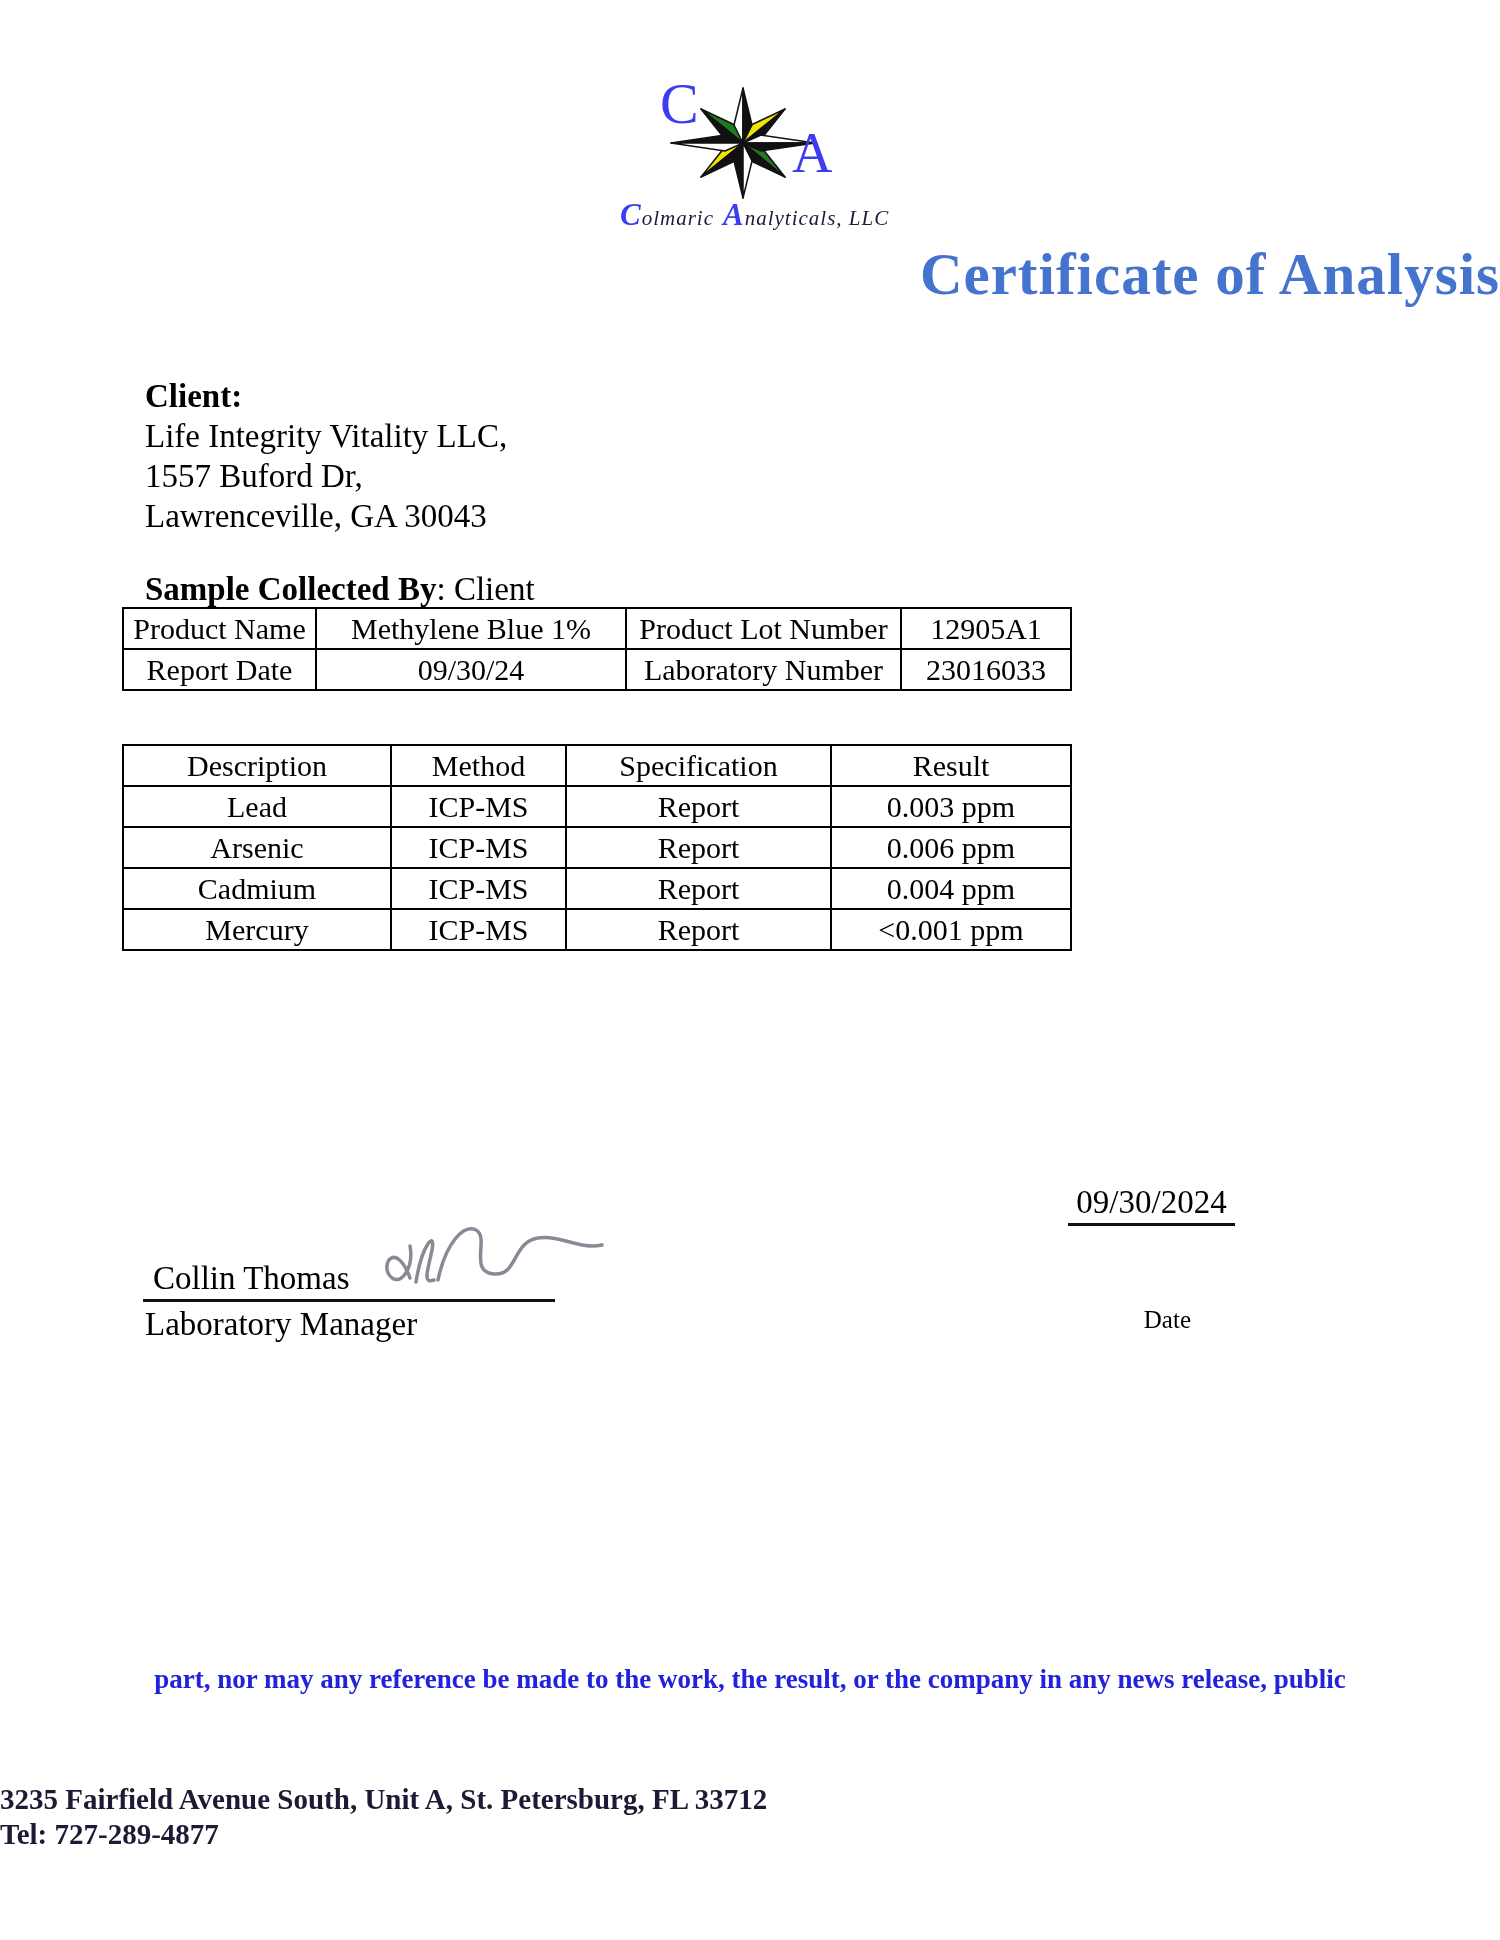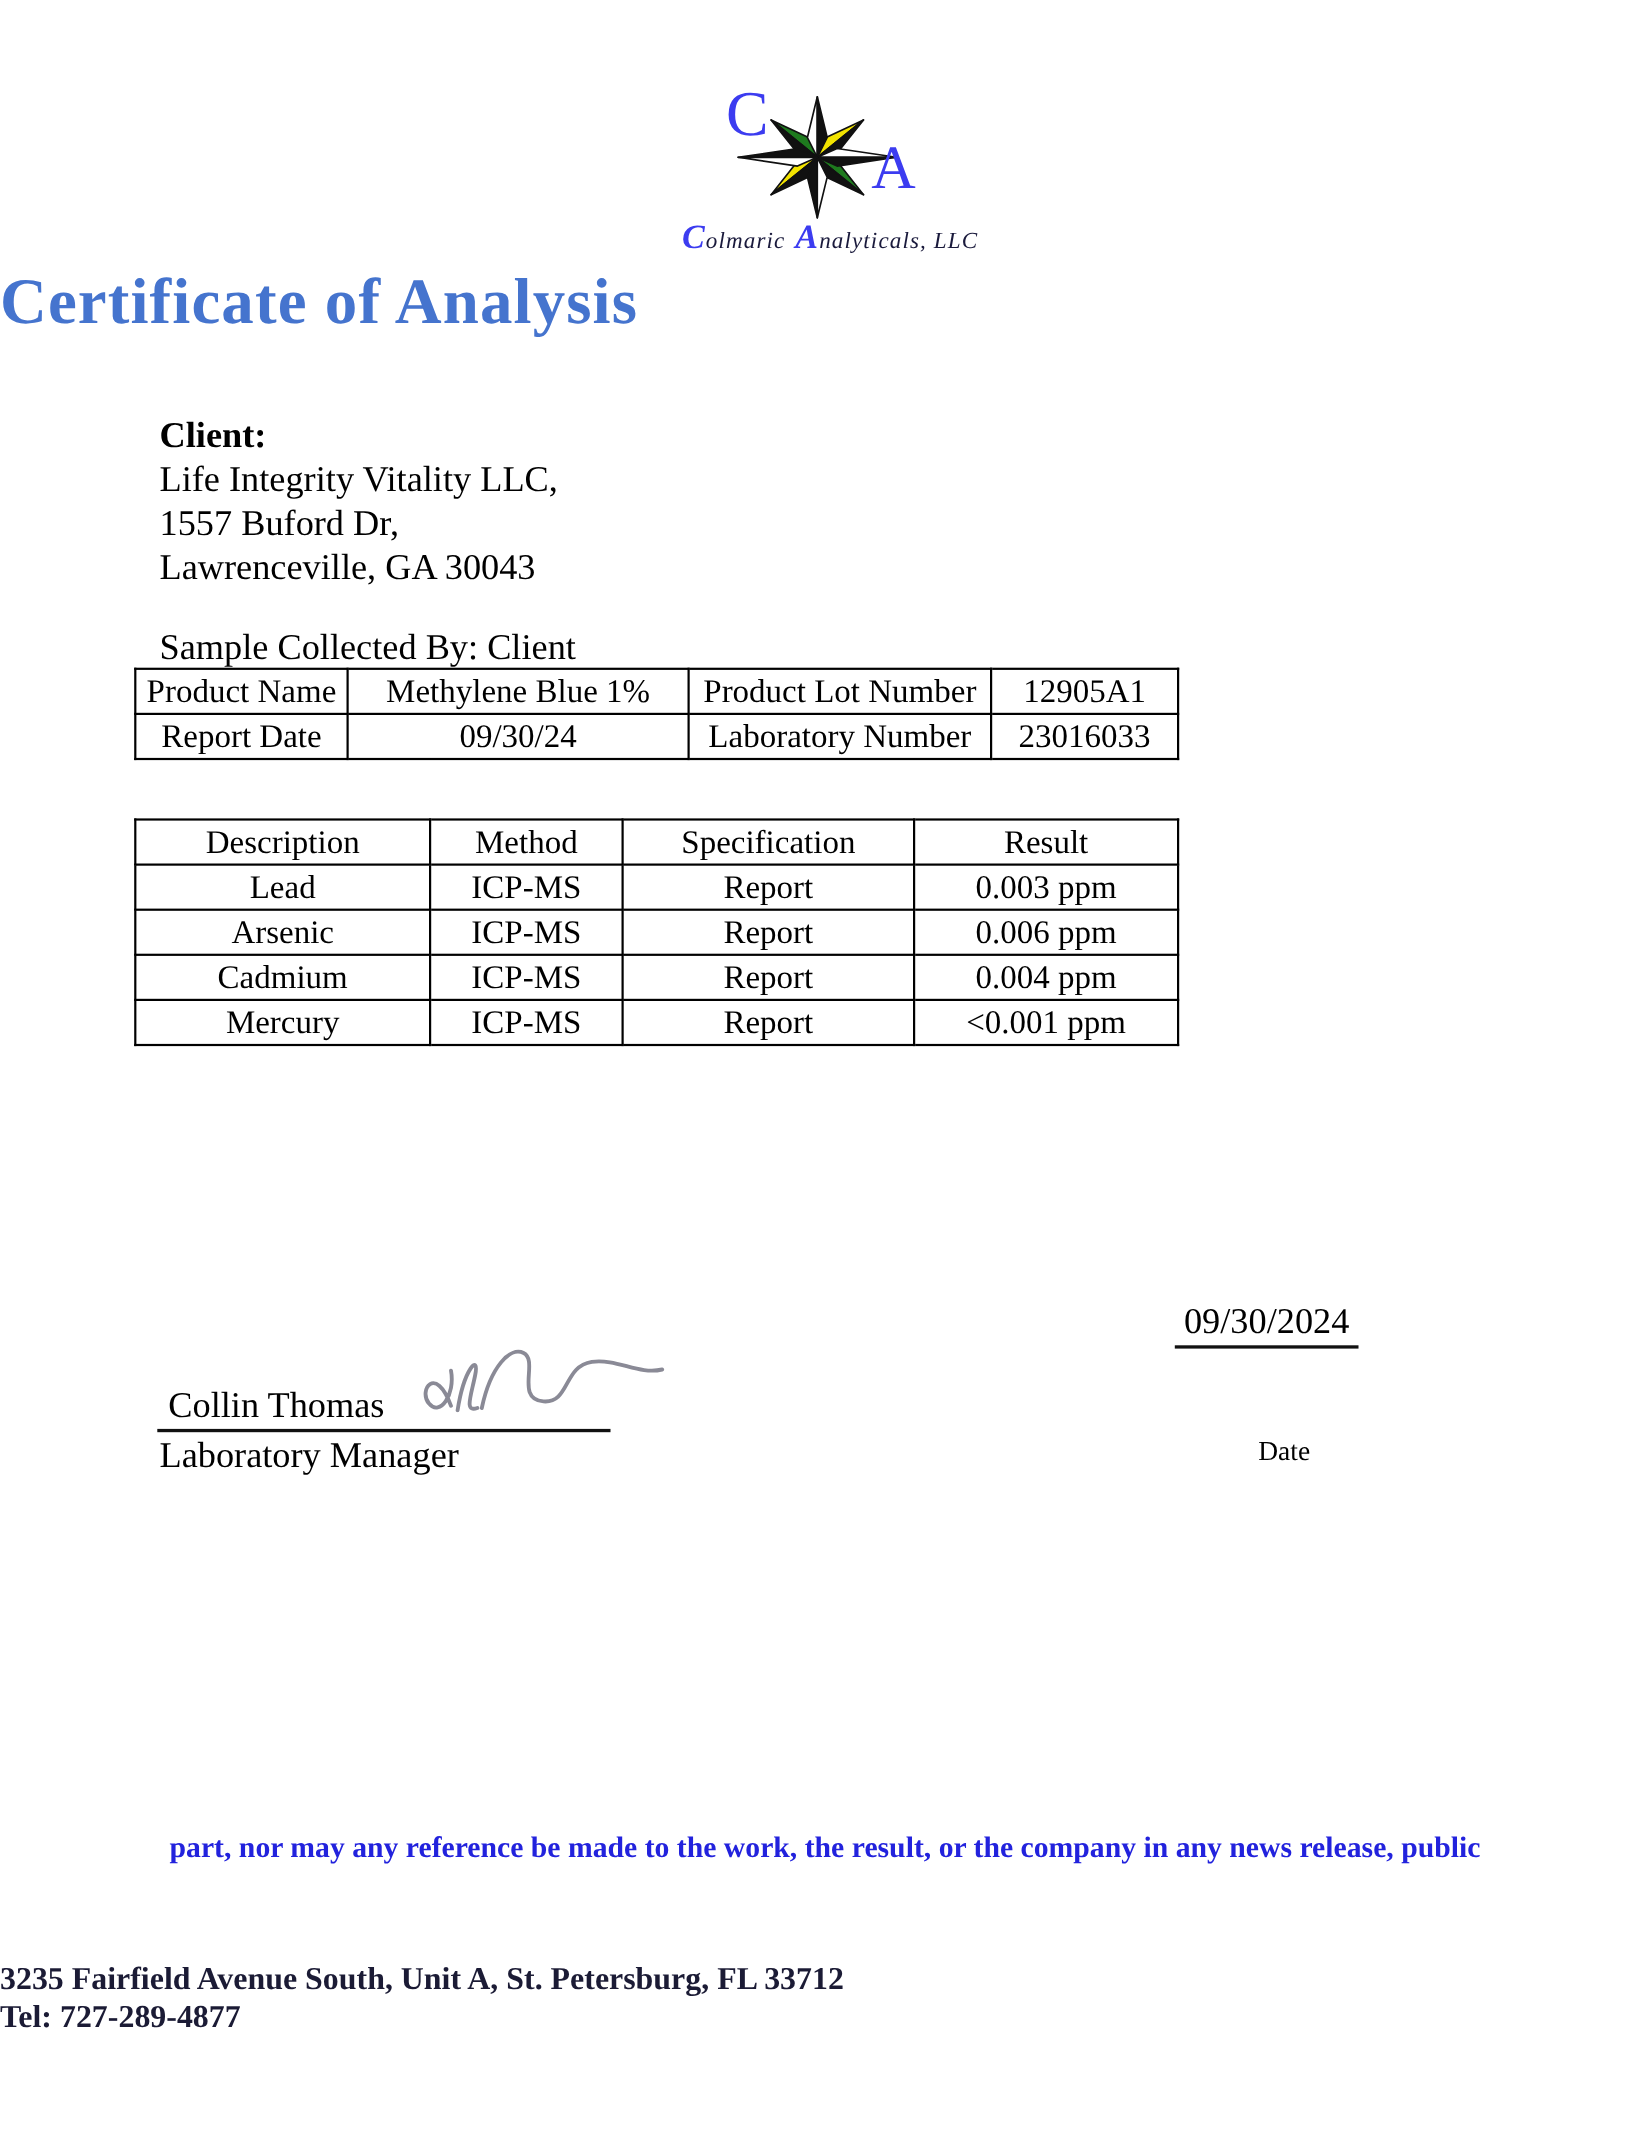--- a/index.html
+++ b/index.html
@@ -30,31 +30,31 @@
     position: absolute; top: 142px; left: 0; width: 100%;
     text-align: right; font-style: italic; color: #1A1A3C;
     font-size: 21px; white-space: nowrap; letter-spacing: 1px;
   }
   .wordmark .biglet { font-size: 31px; color: #3C3CF0; font-weight: bold; }
   .wordmark .biglet-a { margin-left: 9px; }
 
   
   .title {
     position: absolute; top: 240px; left: 0; width: 100%;
-    text-align: left; font-size: 59px; font-weight: bold;
+    text-align: right; font-size: 59px; font-weight: bold;
     color: #4574CE; letter-spacing: 1px;
   }
 
   
   .client { position: absolute; left: 145px; top: 376px; font-size: 33px; line-height: 40px; }
   .client .bold { font-weight: bold; }
 
   
   .sample { position: absolute; left: 145px; top: 571px; font-size: 33px; }
-  .sample .bold { font-weight: normal; }
+  .sample .bold { font-weight: bold; }
 
   
   table { border-collapse: collapse; table-layout: fixed; font-size: 30px; }
   td, th { border: 2px solid #000; height: 41px; text-align: center; padding: 0 2px; font-weight: normal; overflow: hidden; }
   .ptable { position: absolute; left: 122px; top: 607px; width: 948px; }
   .ptable col.c1 { width: 193px; } .ptable col.c2 { width: 310px; }
   .ptable col.c3 { width: 275px; } .ptable col.c4 { width: 170px; }
   .rtable { position: absolute; left: 122px; top: 744px; width: 948px; }
   .rtable col.c1 { width: 268px; } .rtable col.c2 { width: 175px; }
   .rtable col.c3 { width: 265px; } .rtable col.c4 { width: 240px; }

